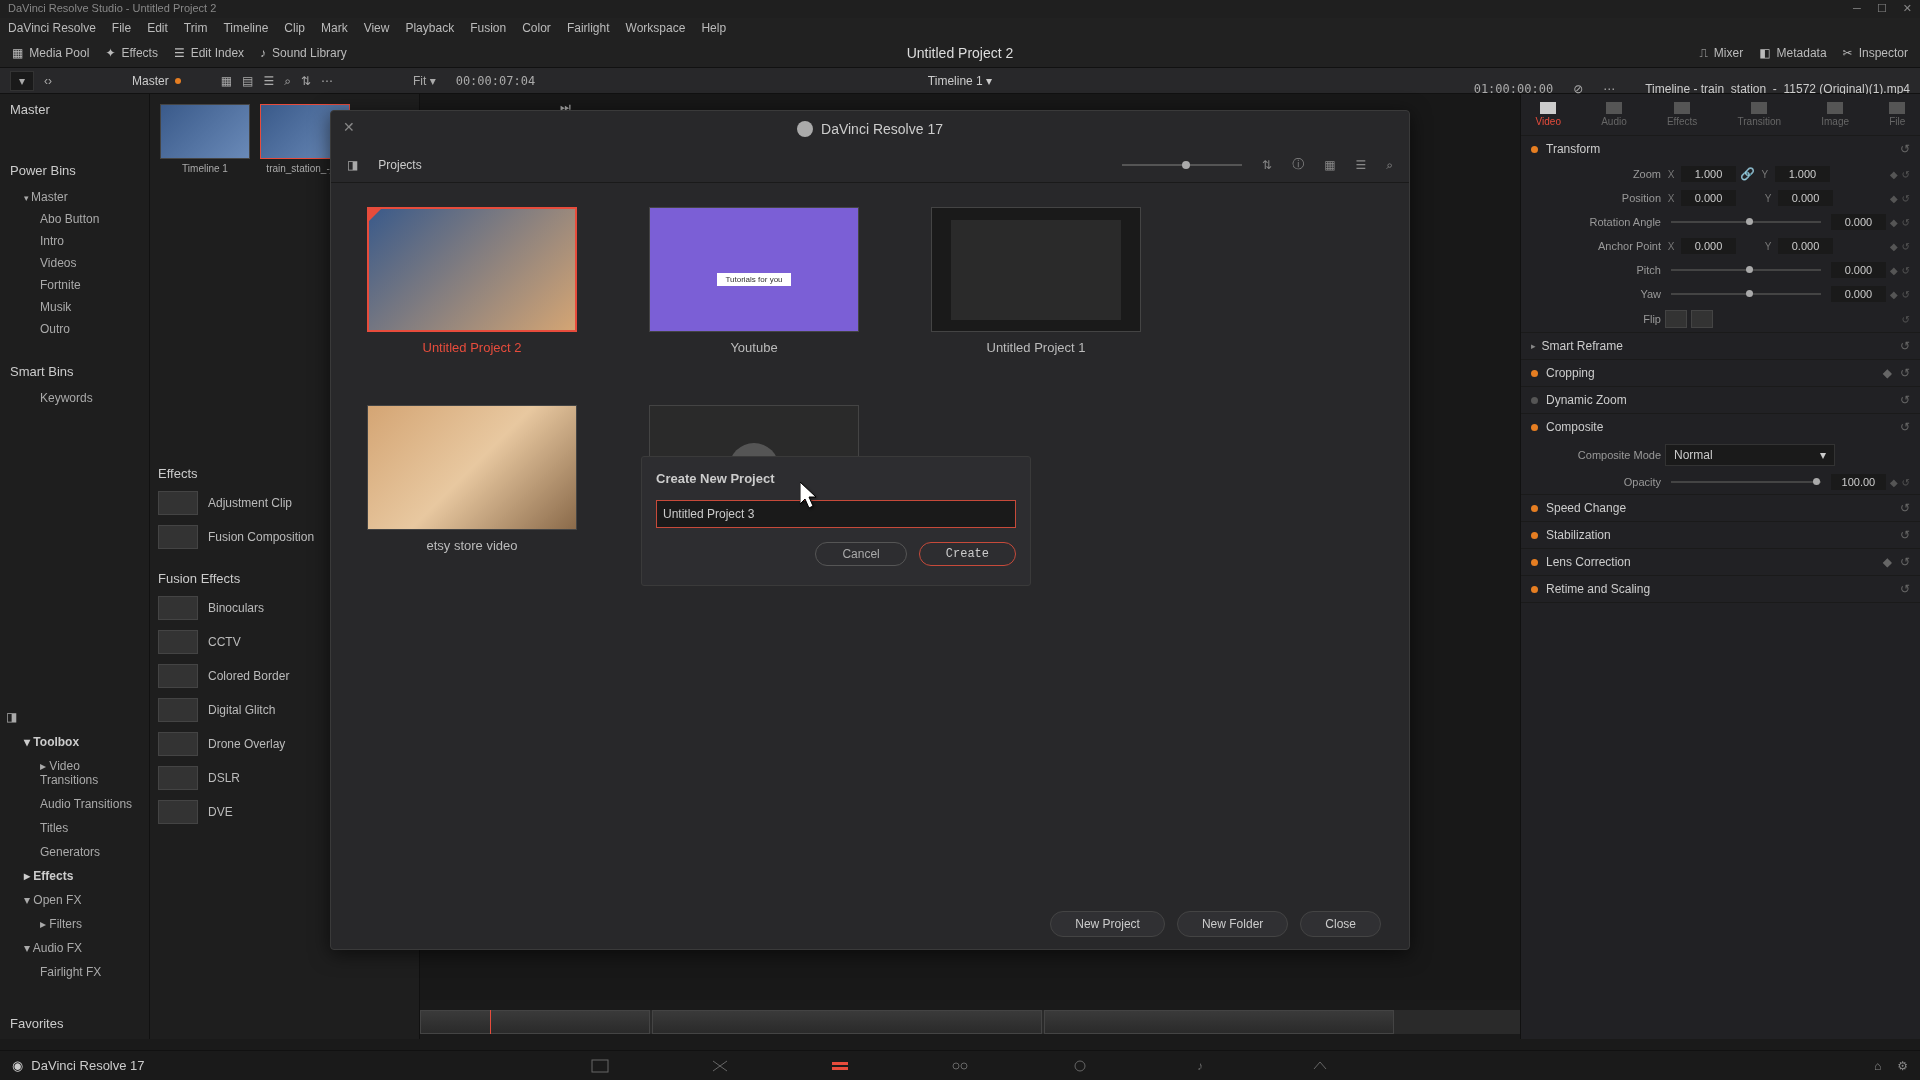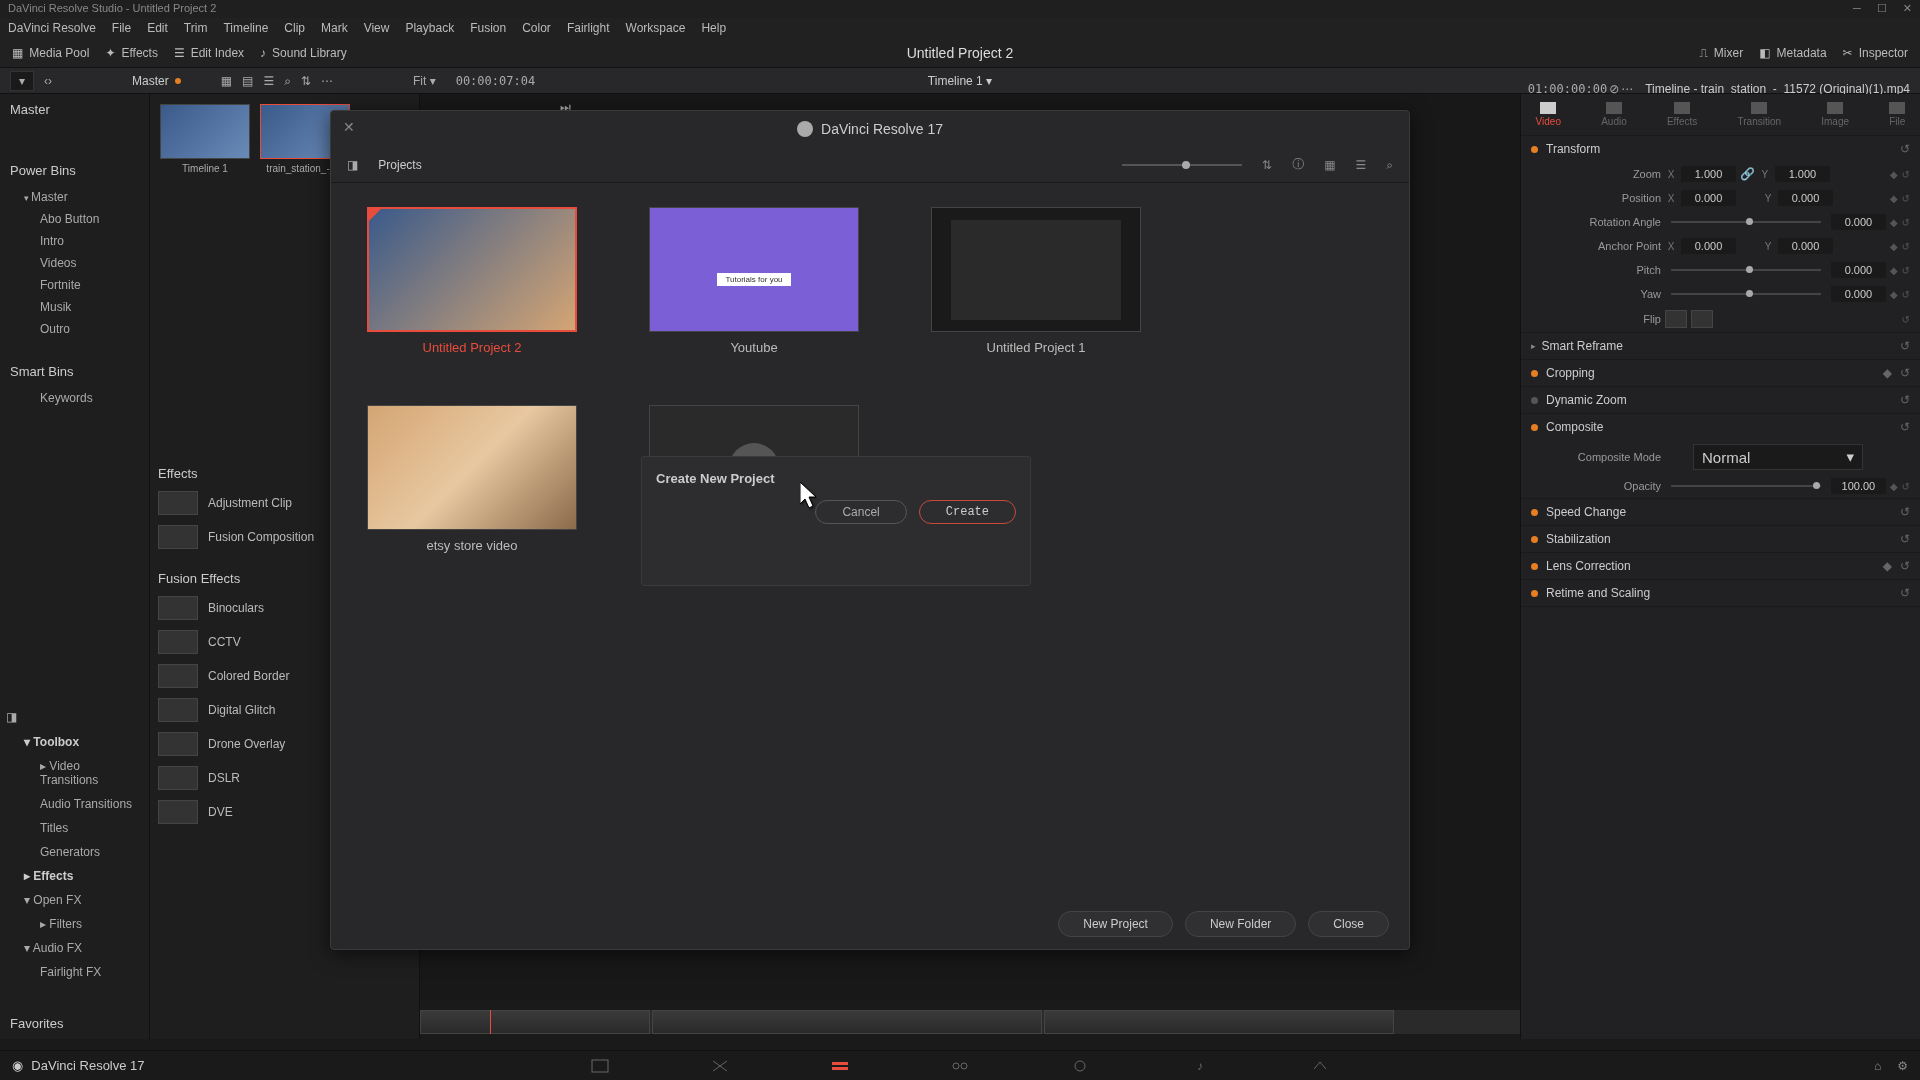--- a/index.html
+++ b/index.html
@@ -23,21 +23,21 @@
 
 .sec-toolbar { height: 26px; background: #28282a; display: flex; align-items: center; padding: 0 10px; border-bottom: 1px solid #111; }
 .dropdown-btn { background: #1a1a1a; border: 1px solid #333; padding: 2px 8px; color: #aaa; display: inline-flex; align-items: center; gap: 4px; }
 .master-label { margin-left: 80px; color: #ccc; }
 .orange-dot { width: 6px; height: 6px; background: #e67e22; border-radius: 50%; display: inline-block; margin-left: 6px; }
 .sec-mid { margin-left: 40px; display: flex; align-items: center; gap: 10px; }
 .icon-btn { color: #aaa; cursor: pointer; }
 .fit-label { margin-left: 80px; color: #aaa; }
 .timecode { margin-left: 20px; color: #aaa; font-family: monospace; }
 .timeline-center { position: absolute; left: 50%; transform: translateX(-50%); color: #ccc; }
-.sec-right { margin-left: auto; display: flex; align-items: flex-start; gap: 2px; margin-top: 16px; }
+.sec-right { margin-left: auto; display: flex; align-items: flex-start; gap: 20px; margin-top: 16px; }
 .tc-right { font-family: monospace; color: #aaa; }
 
 
 .main { display: flex; height: calc(100% - 135px); }
 
 
 .left-sidebar { width: 150px; background: #1e1e1e; border-right: 1px solid #111; display: flex; flex-direction: column; }
 .sidebar-section-title { padding: 8px 10px; color: #ccc; font-size: 13px; }
 .tree-item { padding: 4px 10px 4px 24px; color: #aaa; cursor: pointer; font-size: 12px; }
 .tree-item.indent { padding-left: 40px; }
@@ -85,21 +85,21 @@
 
 .proj1 { background: linear-gradient(135deg, #3a5a8a, #d4a574); }
 .proj2 { background: #7b5fd6; display: flex; align-items: center; justify-content: center; }
 .proj2-banner { background: #fff; color: #333; font-size: 8px; padding: 2px 8px; margin-top: 20px; }
 .proj3 { background: #1a1a1a; display: flex; align-items: center; justify-content: center; }
 .proj3-inner { width: 170px; height: 100px; background: #2a2a2a; }
 .proj4 { background: linear-gradient(135deg, #d4a574, #e8c8a0, #8a6a4a); }
 .proj5 { background: #2a2a2a; display: flex; align-items: center; justify-content: center; }
 .proj5-logo { width: 50px; height: 50px; background: #555; border-radius: 50%; }
 
-.modal-footer { position: absolute; bottom: 0; left: 0; right: 0; height: 50px; display: flex; align-items: center; justify-content: flex-end; padding: 0 20px; gap: 12px; }
+.modal-footer { position: absolute; bottom: 0; left: 0; right: 0; height: 50px; display: flex; align-items: center; justify-content: flex-end; padding: 0 28px; gap: 12px; }
 .modal-btn { padding: 5px 24px; background: #303033; border: 1px solid #444; color: #ccc; border-radius: 14px; cursor: pointer; font-size: 12px; }
 
 
 .create-dialog { position: absolute; left: 310px; top: 345px; width: 390px; height: 130px; background: #2d2d30; border: 1px solid #3a3a3a; border-radius: 3px; z-index: 200; padding: 14px; }
 .create-title { color: #ccc; font-size: 13px; font-weight: bold; margin-bottom: 14px; }
 .create-input { width: 100%; padding: 6px; background: #1a1a1a; border: 1px solid #c74a3a; color: #ccc; font-size: 12px; }
 .create-btns { display: flex; justify-content: flex-end; gap: 12px; margin-top: 14px; }
 .create-btn { padding: 4px 26px; border-radius: 12px; font-size: 12px; cursor: pointer; }
 .btn-cancel { background: transparent; border: 1px solid #555; color: #aaa; }
 .btn-create { background: transparent; border: 1px solid #c74a3a; color: #ccc; font-family: Liberation Mono, monospace; }
@@ -120,21 +120,21 @@
 .insp-section-head .dot { width: 7px; height: 7px; background: #e67e22; border-radius: 50%; margin-right: 8px; }
 .insp-section-head .chev { margin-right: 6px; font-size: 9px; color: #888; }
 .insp-section-head .reset-icons { margin-left: auto; display: flex; gap: 8px; color: #666; }
 .insp-row { display: flex; align-items: center; padding: 4px 10px 4px 30px; gap: 4px; }
 .insp-label { width: 110px; text-align: right; color: #999; font-size: 11px; }
 .axis-label { width: 12px; color: #777; font-size: 10px; text-align: center; }
 .insp-input { width: 55px; background: #1a1a1a; border: none; color: #ccc; text-align: center; padding: 2px; font-size: 11px; }
 .insp-slider-track { flex: 1; height: 2px; background: #444; position: relative; margin: 0 6px; }
 .insp-slider-dot { width: 7px; height: 7px; background: #aaa; border-radius: 50%; position: absolute; top: -3px; left: 50%; }
 .kf-icons { display: flex; gap: 4px; color: #555; font-size: 10px; margin-left: auto; }
-.sel-box { background: #1a1a1a; border: 1px solid #333; padding: 3px 8px; color: #ccc; display: flex; align-items: center; justify-content: space-between; width: 170px; font-size: 15px; margin-left: 28px; }
+.sel-box { background: #1a1a1a; border: 1px solid #333; padding: 3px 8px; color: #ccc; display: flex; align-items: center; justify-content: space-between; width: 170px; font-size: 12px; }
 .flip-btn { width: 22px; height: 18px; background: #333; border: 1px solid #444; }
 
 
 .page-tabs { position: absolute; bottom: 0; left: 0; right: 0; height: 30px; background: #1a1a1a; border-top: 1px solid #111; display: flex; align-items: center; justify-content: center; gap: 100px; }
 .page-tab { color: #666; cursor: pointer; width: 20px; height: 16px; display: flex; align-items: center; justify-content: center; }
 .page-tab.active { color: #e74c3c; }
 .page-tabs-left { position: absolute; left: 12px; display: flex; align-items: center; gap: 8px; color: #ccc; font-size: 13px; }
 .page-tabs-right { position: absolute; right: 12px; display: flex; gap: 16px; color: #888; }
 
 .timeline-area { position: absolute; bottom: 30px; left: 420px; right: 400px; height: 50px; background: #1a1a1a; }
@@ -595,20 +595,21 @@
     <div class="project-card">
       <div class="project-thumb proj5">
           <div class="proj5-logo"></div>
         </div>
       <div class="project-name">CINEPUNCH</div>
     </div>
   </div>
 
   <div class="create-dialog">
     <div class="create-title">Create New Project</div>
+    <input class="create-input" value="Untitled Project 3" style="">
     <div class="create-btns">
       <button class="create-btn btn-cancel">Cancel</button>
       <button class="create-btn btn-create">Create</button>
     </div>
   </div>
 
   <div class="modal-footer">
     <button class="modal-btn">New Project</button>
     <button class="modal-btn">New Folder</button>
     <button class="modal-btn">Close</button>

